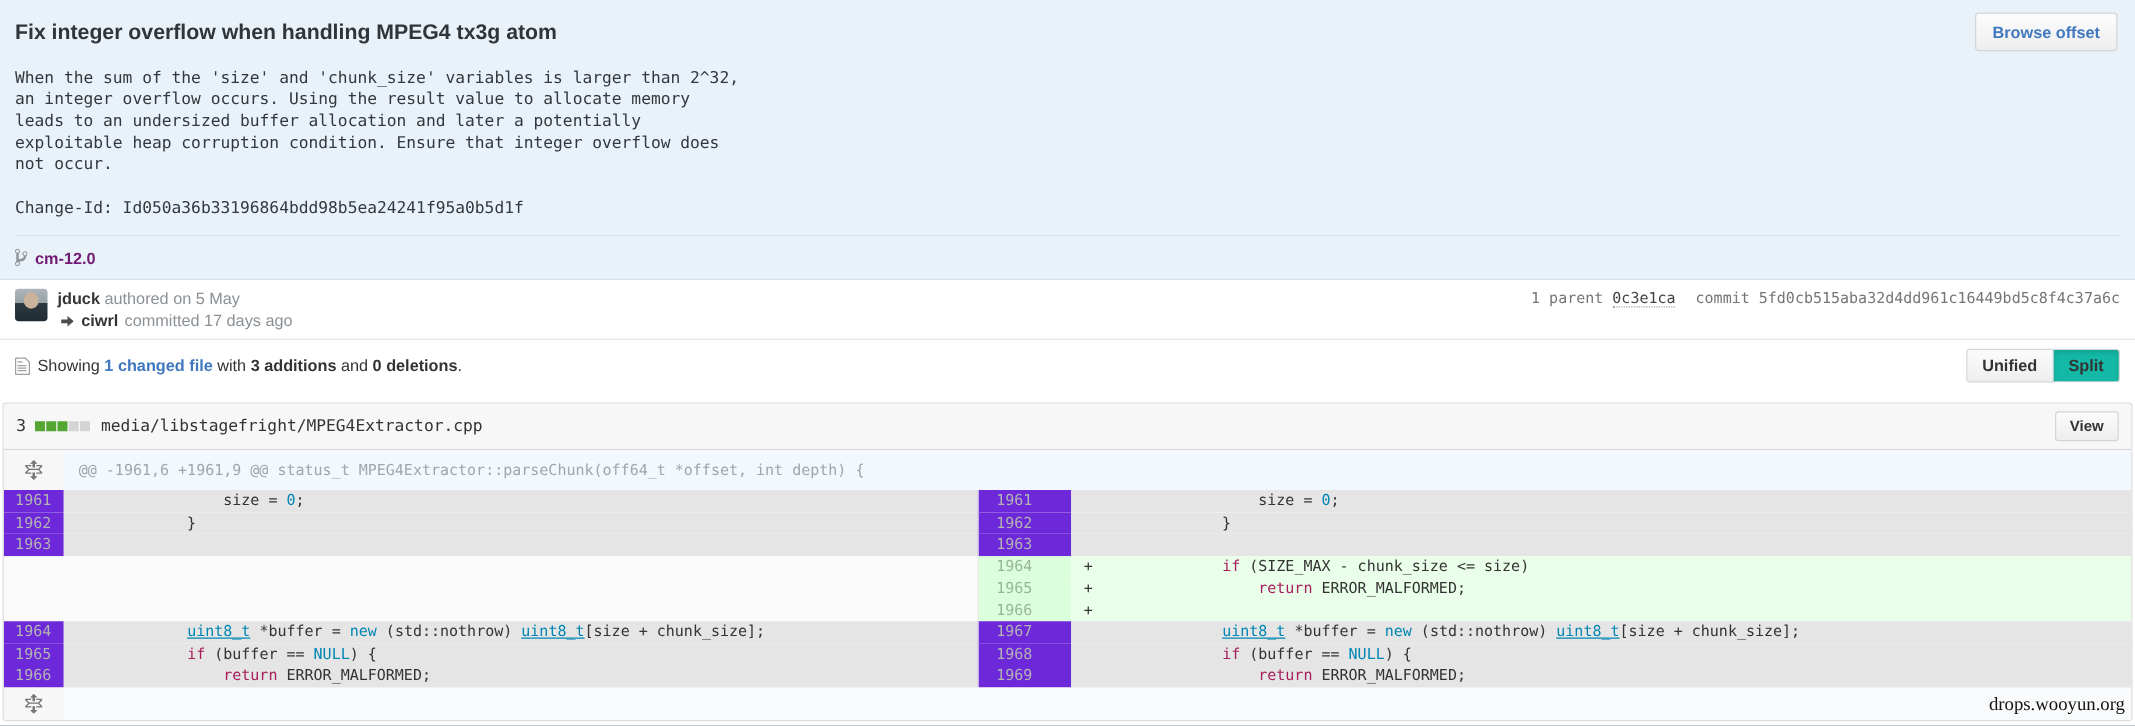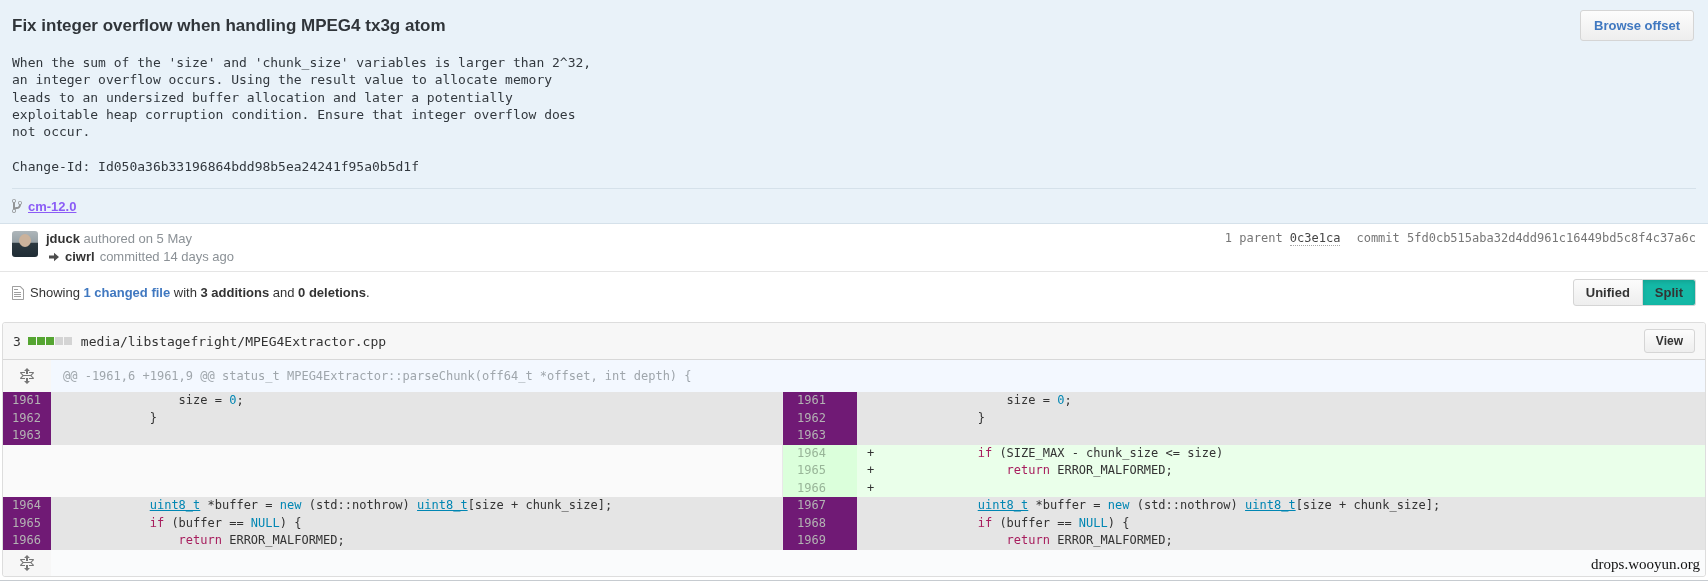--- a/index.html
+++ b/index.html
@@ -17,21 +17,21 @@
   .commit-title-row{display:flex;align-items:center;}
   .commit-title{font-size:17px;font-weight:bold;color:#30353a;margin:3px 0 0;flex:1;}
   .btn{font-family:"Liberation Sans",sans-serif;border:1px solid #d5d5d5;border-radius:3px;
        background:linear-gradient(#fcfcfc,#eee);color:#333;font-weight:bold;cursor:pointer;}
   .browse-btn{color:var(--link-blue);font-size:13px;padding:7px 13px;margin:2px 2px 0 0;}
   .commit-message{font:13px/17.3px "DejaVu Sans Mono","Liberation Mono",monospace;color:#32383e;
                   margin:13px 0 0;white-space:pre;}
   .branch-row{border-top:1px solid var(--commit-border);margin-top:13px;padding:9px 0;
               display:flex;align-items:center;font-size:13px;}
   .branch-icon{margin-right:6px;opacity:.75;}
-  .branch-name{font-weight:bold;color:#8b5cf6;text-decoration:underline;}
+  .branch-name{font-weight:bold;color:#701a75;}
 
   
   .author-row{display:flex;align-items:flex-start;background:#fff;padding:7px 12px;border-bottom:1px solid #e5e5e5;}
   .avatar{width:26px;height:26px;border-radius:3px;position:relative;overflow:hidden;flex:none;
           background:linear-gradient(180deg,#aeb6ba 0%,#97a1a6 44%,#2c3940 45%,#1f2c35 100%);}
   .avatar::after{content:"";position:absolute;left:7px;top:3px;width:12px;height:13px;border-radius:50%;background:#cbb29b;}
   .author-lines{margin-left:8px;}
   .author-line1{font-size:13px;color:#8b9196;}
   .author-name{font-weight:bold;color:#333;text-decoration:none;}
   .author-line2{font-size:13px;color:#8b9196;margin-top:3px;display:flex;align-items:center;gap:5px;padding-left:2px;}
@@ -65,21 +65,21 @@
   .file-path{font:13px "DejaVu Sans Mono","Liberation Mono",monospace;color:#333;cursor:pointer;}
   .view-btn{margin-left:auto;font-size:12px;padding:4px 11px;}
 
   .diff-grid{display:grid;grid-template-columns:48px 731px 75px 1fr;
              font:12px/17.5px "DejaVu Sans Mono","Liberation Mono",monospace;border-radius:0 0 3px 3px;overflow:hidden;}
   .gutter{background:#f7f7f7;display:flex;align-items:center;justify-content:center;height:32px;cursor:pointer;}
   .gutter.bottom{height:26px;}
   .hunk-cell{grid-column:2/-1;background:var(--hunk-bg);color:#9fa6ac;height:32px;line-height:32px;
              padding-left:12px;white-space:pre;overflow:hidden;}
   .bottom-fill{grid-column:2/-1;background:#fafbfc;height:26px;}
-  .ln{height:17.5px;text-align:right;padding-right:10px;color:#b3b3b3;background:#701a75;cursor:pointer;}
+  .ln{height:17.5px;text-align:right;padding-right:10px;color:#b3b3b3;background:#6d28d9;cursor:pointer;}
   .rln{border-left:1px solid #e8e8e8;text-align:left;padding-left:14px;padding-right:0;}
   .code{height:17.5px;white-space:pre;color:#333;background:#e5e5e5;position:relative;padding-left:12px;overflow:hidden;}
   .rcode{padding-left:34px;}
   .marker{position:absolute;left:10px;top:0;color:#333;}
   .add-ln{background:var(--add-num)!important;color:#98b598;}
   .add-code{background:var(--add-code)!important;}
   .empty{background:#fafafa!important;}
   .tok-pl{color:#333;} .tok-kw{color:var(--kw);} .tok-cn{color:var(--ty);}
   .tok-ty{color:var(--ty);text-decoration:underline;}
 
@@ -113,21 +113,21 @@
   <div class="author-lines">
     <div class="author-line1">
       <a class="author-name">jduck</a>
       <span>authored on 5 May</span>
     </div>
     <div class="author-line2">
       <svg width="12" height="12" viewBox="0 0 12 12">
           <path fill="#4d4d4d" d="M1 4.5h5V1.8L11 6 6 10.2V7.5H1z"></path>
         </svg>
       <a class="committer-name">ciwrl</a>
-      <span>committed 14 days ago</span>
+      <span>committed 17 days ago</span>
     </div>
   </div>
   <div class="shas"><span>1 parent </span><a class="sha-link">0c3e1ca</a><span class="commit-label">commit </span><span>5fd0cb515aba32d4dd961c16449bd5c8f4c37a6c</span></div>
 </div>
 
 <div class="toolbar">
   <div class="toolbar-left">
     <svg class="diff-doc-icon" width="12" height="16" viewBox="0 0 12 16">
         <path fill="#777" d="M6 5H2V4h4v1zM2 8h7V7H2v1zm0 2h7V9H2v1zm0 2h7v-1H2v1zm10-7.5V14c0 .55-.45 1-1 1H1c-.55 0-1-.45-1-1V2c0-.55.45-1 1-1h7.5L12 4.5zM11 5L8 2H1v12h10V5z"></path>
       </svg>

